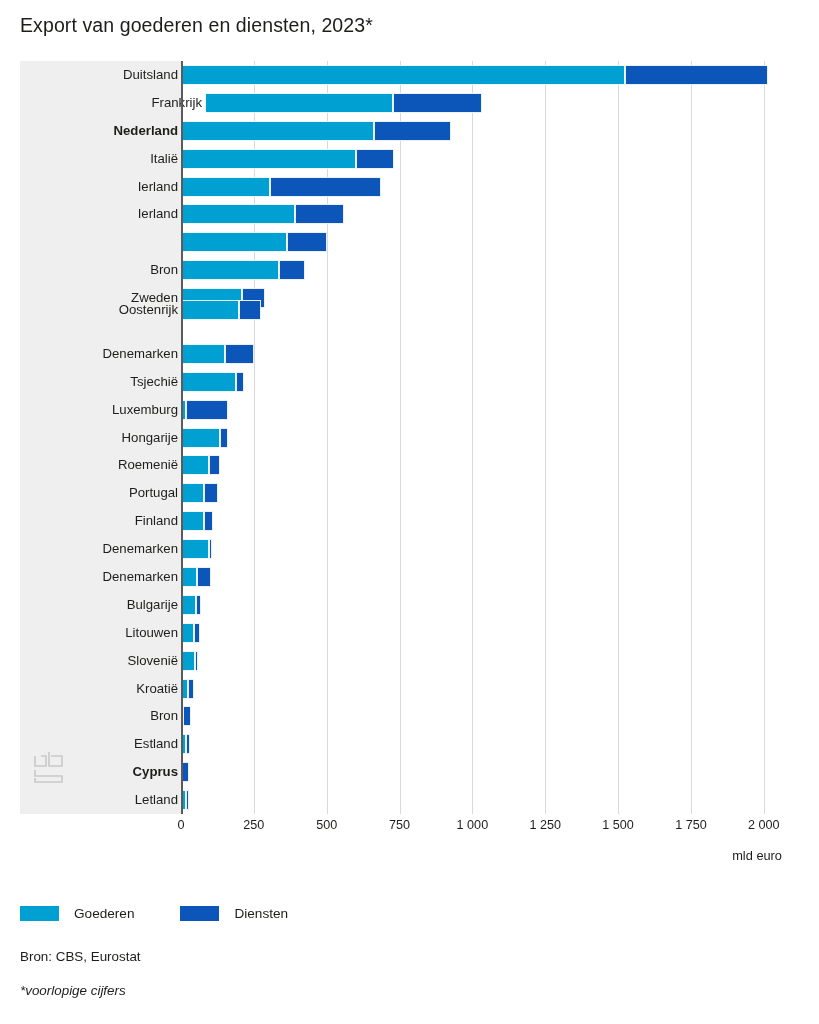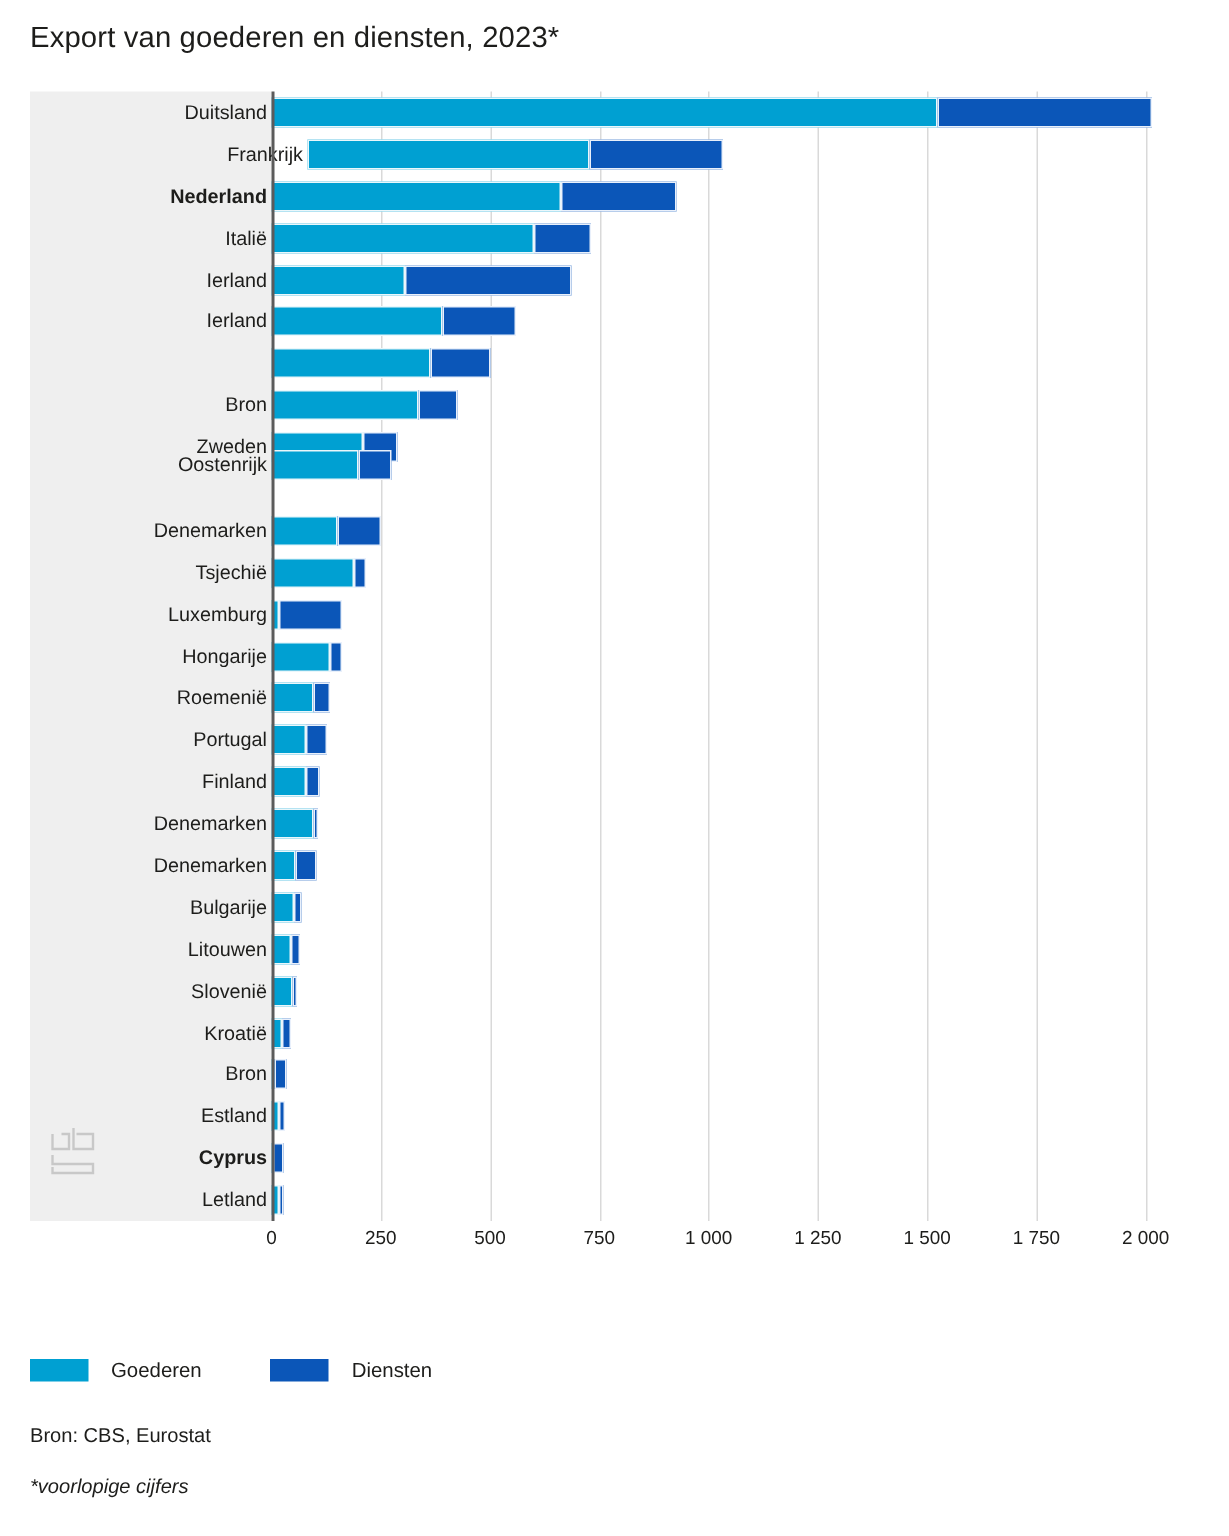--- a/index.html
+++ b/index.html
@@ -405,20 +405,21 @@
       <div class="tick-label" style="left: 161px;">0</div>
       <div class="tick-label" style="left: 233.847px;">250</div>
       <div class="tick-label" style="left: 306.694px;">500</div>
       <div class="tick-label" style="left: 379.541px;">750</div>
       <div class="tick-label" style="left: 452.388px;">1 000</div>
       <div class="tick-label" style="left: 525.234px;">1 250</div>
       <div class="tick-label" style="left: 598.081px;">1 500</div>
       <div class="tick-label" style="left: 670.928px;">1 750</div>
       <div class="tick-label" style="left: 743.775px;">2 000</div>
     </div>
+  <div id="axis-unit">mld euro</div>
 
   <div id="legend">
       <div class="legend-item">
         <span class="legend-swatch" style="background: rgb(0, 160, 210);"></span>
         <span class="legend-label">Goederen</span>
       </div>
       <div class="legend-item">
         <span class="legend-swatch" style="background: rgb(11, 86, 184);"></span>
         <span class="legend-label">Diensten</span>
       </div>

